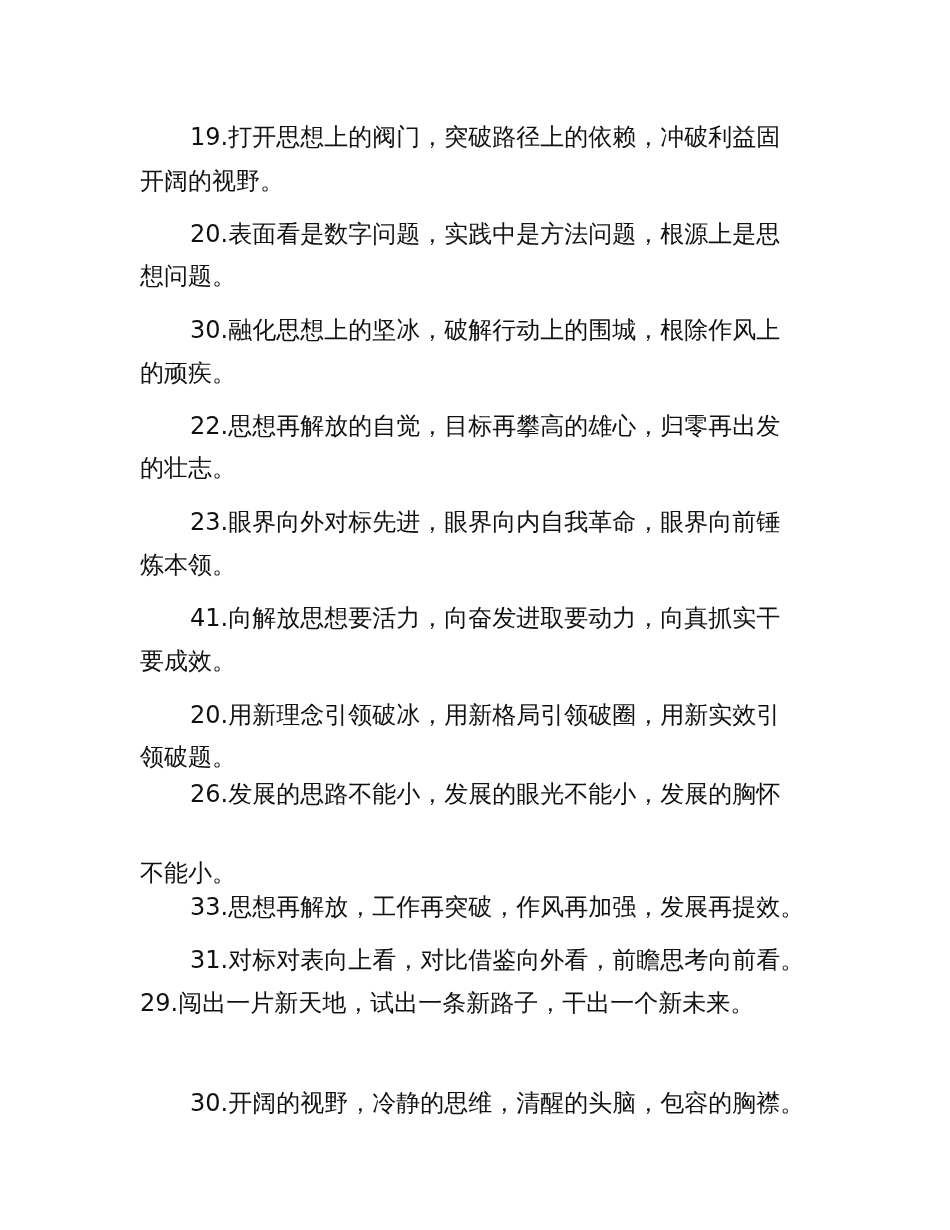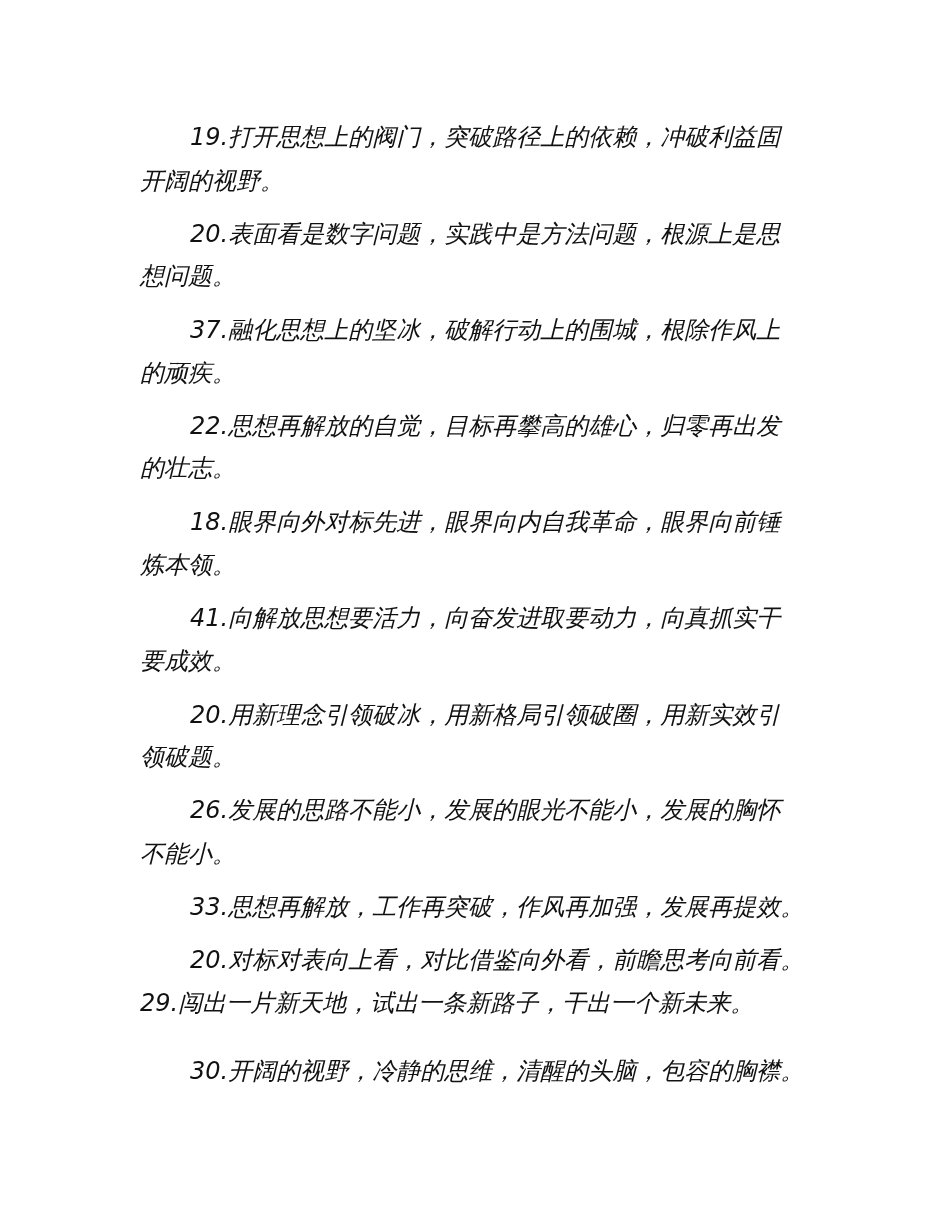--- a/index.html
+++ b/index.html
@@ -1,76 +1,76 @@
 <!DOCTYPE html>
 <html><head>
 <meta charset="utf-8">
 <style>
   html, body { margin: 0; padding: 0; background: #ffffff; }
   body { width: 950px; height: 1230px; position: relative; overflow: hidden;
          font-family: "DejaVu Sans", "Liberation Sans", sans-serif; color: #111111; }
   .page { position: absolute; left: 0; top: 0; width: 950px; height: 1230px; background: #ffffff; }
-  .line { position: absolute; white-space: nowrap; font-size: 24px; line-height: 30px; height: 30px; letter-spacing: 0px; font-style: italic; }
+  .line { position: absolute; white-space: nowrap; font-size: 24px; line-height: 30px; height: 30px; letter-spacing: 0px; }
   .first { left: 190px; }
   .cont { left: 140px; }
 </style>
 </head>
 <body>
 
 <div class="page">
 
   <div>
     <div class="line first" style="top:122px">19.打开思想上的阀门，突破路径上的依赖，冲破利益固</div>
     <div class="line cont" style="top:166px">开阔的视野。</div>
   </div>
 
   <div>
     <div class="line first" style="top:219px">20.表面看是数字问题，实践中是方法问题，根源上是思</div>
     <div class="line cont" style="top:261px">想问题。</div>
   </div>
 
   <div>
-    <div class="line first" style="top:315px">37.融化思想上的坚冰，破解行动上的围城，根除作风上</div>
+    <div class="line first" style="top:315px">30.融化思想上的坚冰，破解行动上的围城，根除作风上</div>
     <div class="line cont" style="top:358px">的顽疾。</div>
   </div>
 
   <div>
     <div class="line first" style="top:411px">22.思想再解放的自觉，目标再攀高的雄心，归零再出发</div>
     <div class="line cont" style="top:453px">的壮志。</div>
   </div>
 
   <div>
-    <div class="line first" style="top:507px">18.眼界向外对标先进，眼界向内自我革命，眼界向前锤</div>
+    <div class="line first" style="top:507px">23.眼界向外对标先进，眼界向内自我革命，眼界向前锤</div>
     <div class="line cont" style="top:550px">炼本领。</div>
   </div>
 
   <div>
     <div class="line first" style="top:603px">41.向解放思想要活力，向奋发进取要动力，向真抓实干</div>
     <div class="line cont" style="top:646px">要成效。</div>
   </div>
 
   <div>
     <div class="line first" style="top:700px">20.用新理念引领破冰，用新格局引领破圈，用新实效引</div>
     <div class="line cont" style="top:742px">领破题。</div>
   </div>
 
   <div>
-    <div class="line first" style="top:795px">26.发展的思路不能小，发展的眼光不能小，发展的胸怀</div>
-    <div class="line cont" style="top:839px">不能小。</div>
+    <div class="line first" style="top:779px">26.发展的思路不能小，发展的眼光不能小，发展的胸怀</div>
+    <div class="line cont" style="top:858px">不能小。</div>
   </div>
 
   <div>
     <div class="line first" style="top:892px">33.思想再解放，工作再突破，作风再加强，发展再提效。</div>
   </div>
 
   <div>
-    <div class="line first" style="top:945px">20.对标对表向上看，对比借鉴向外看，前瞻思考向前看。</div>
+    <div class="line first" style="top:945px">31.对标对表向上看，对比借鉴向外看，前瞻思考向前看。</div>
   </div>
 
   <div>
     <div class="line cont" style="top:988px">29.闯出一片新天地，试出一条新路子，干出一个新未来。</div>
   </div>
 
   <div>
-    <div class="line first" style="top:1056px">30.开阔的视野，冷静的思维，清醒的头脑，包容的胸襟。</div>
+    <div class="line first" style="top:1088px">30.开阔的视野，冷静的思维，清醒的头脑，包容的胸襟。</div>
   </div>
 
 </div>
 
 </body></html>

